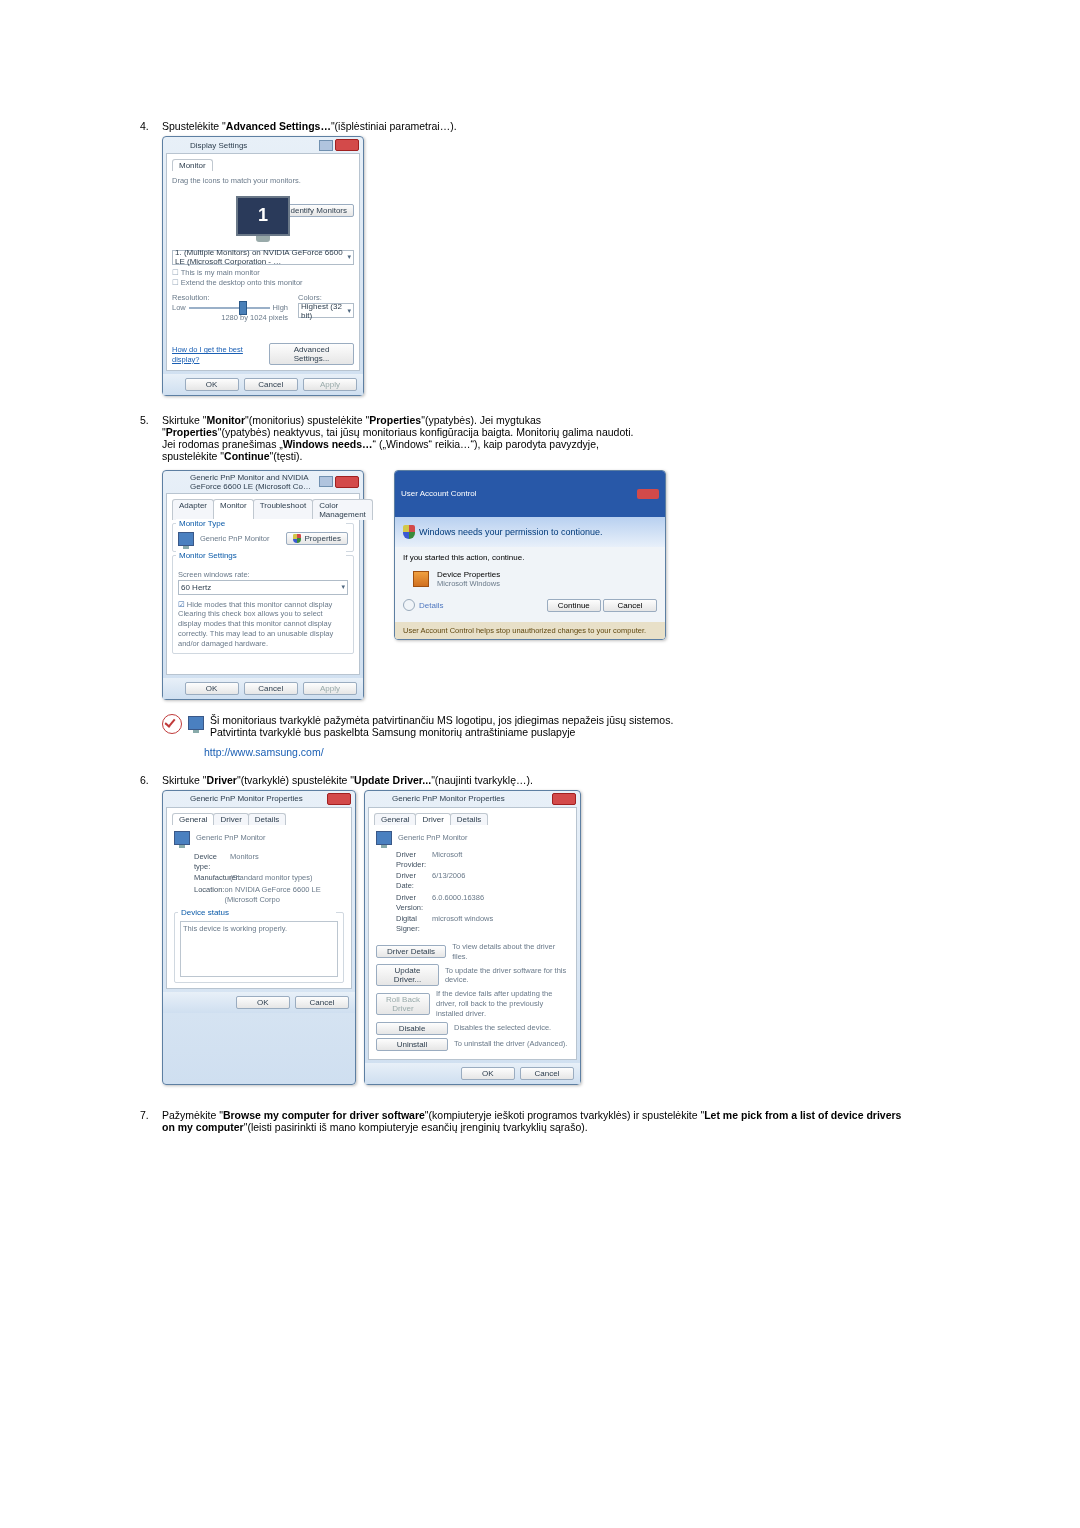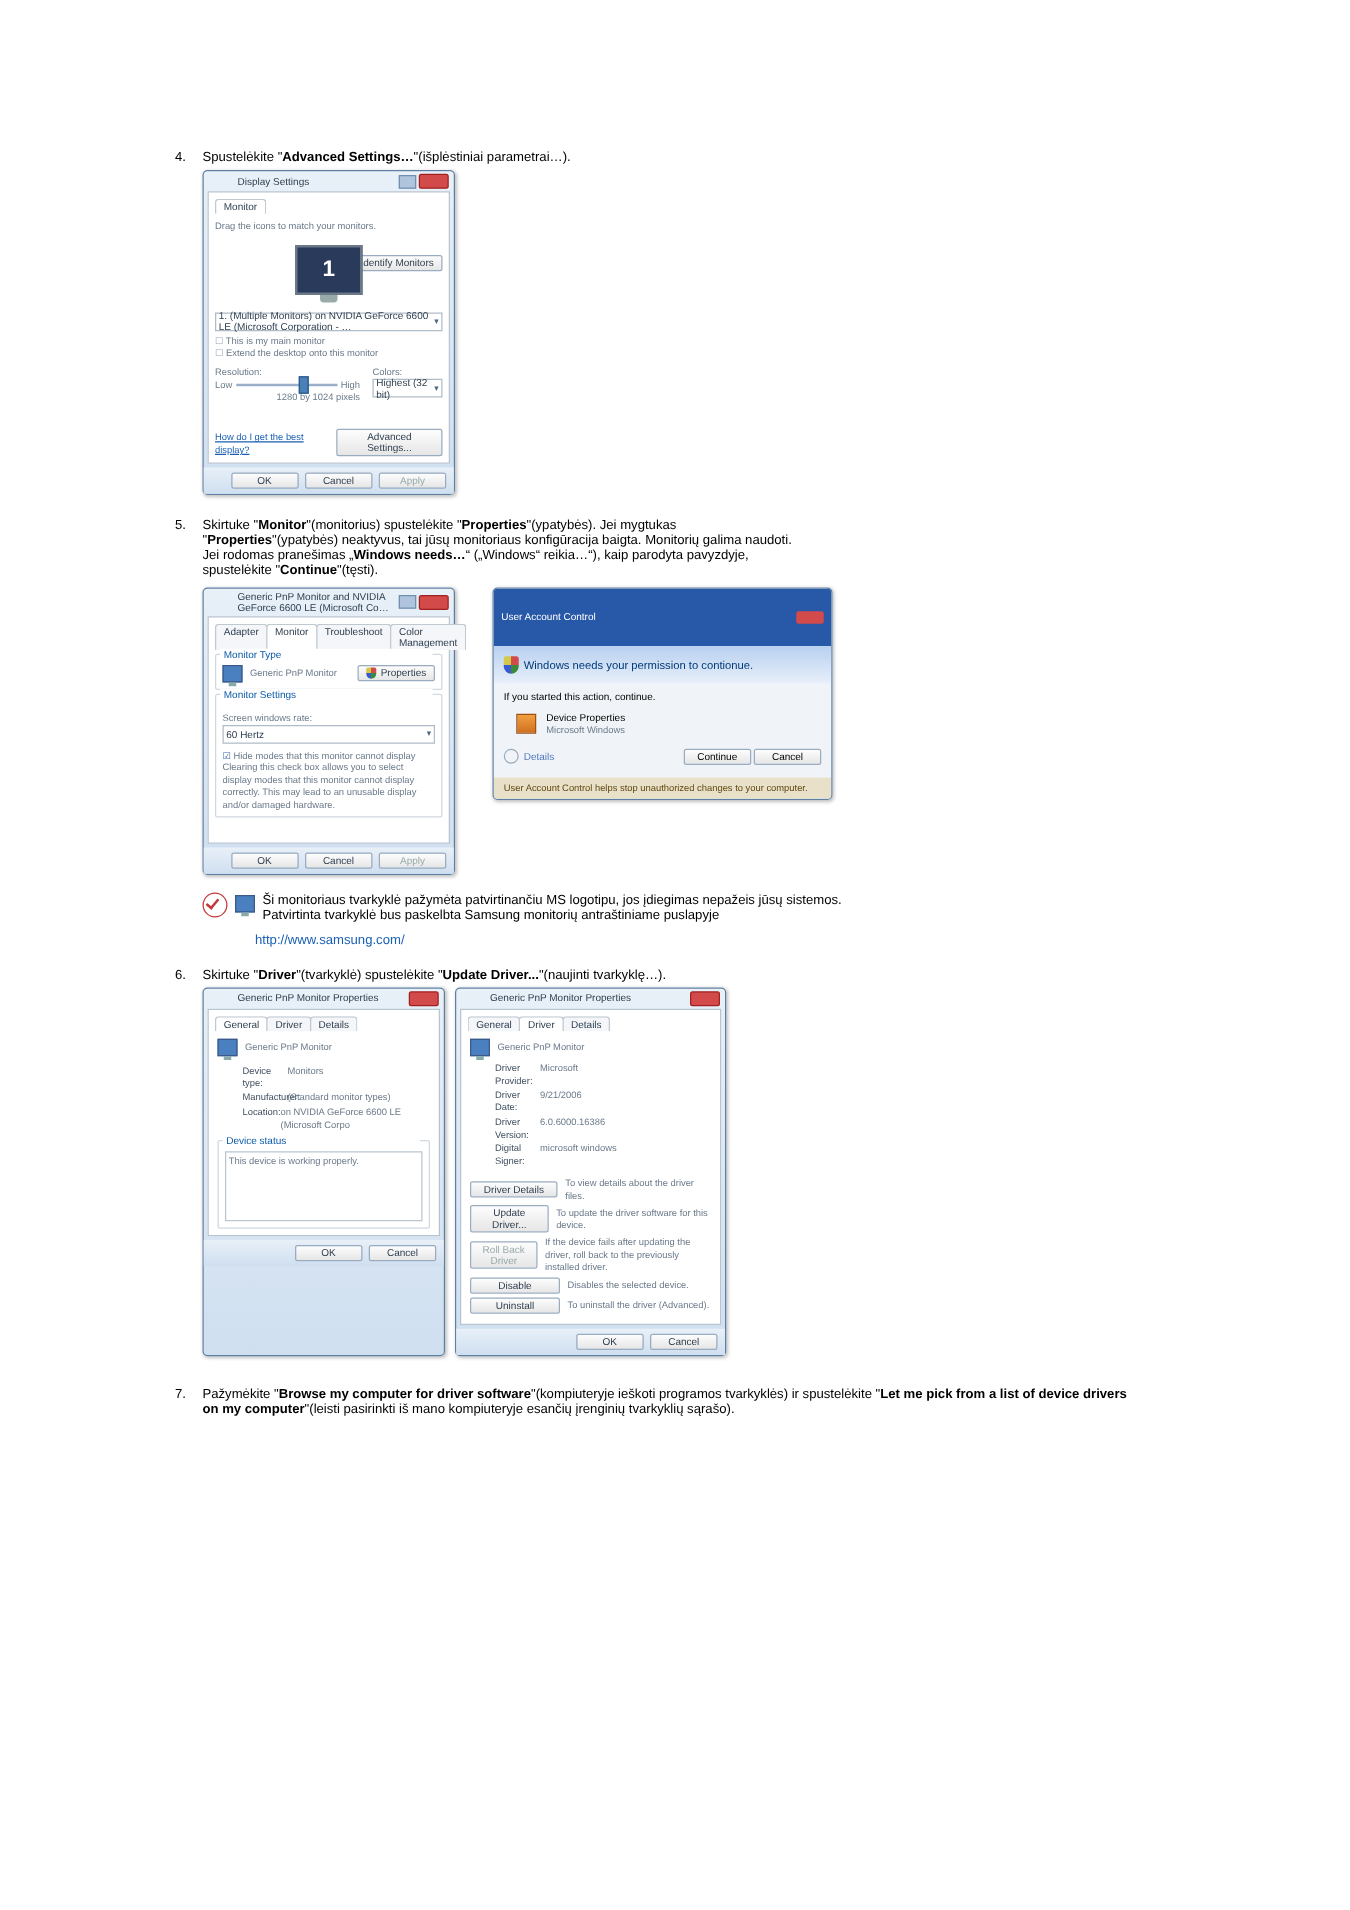--- a/index.html
+++ b/index.html
@@ -413,21 +413,21 @@
                 <div class="small-mon"></div>
                 <span class="micro">Generic PnP Monitor</span>
               </div>
               <div style="padding:4px 0 4px 20px;">
                 <div class="kv">
                       <span class="k micro">Driver Provider:</span>
                       <span class="micro">Microsoft</span>
                     </div>
                 <div class="kv">
                       <span class="k micro">Driver Date:</span>
-                      <span class="micro">9/21/2006</span>
+                      <span class="micro">6/13/2006</span>
                     </div>
                 <div class="kv">
                       <span class="k micro">Driver Version:</span>
                       <span class="micro">6.0.6000.16386</span>
                     </div>
                 <div class="kv">
                       <span class="k micro">Digital Signer:</span>
                       <span class="micro">microsoft windows</span>
                     </div>
               </div>

